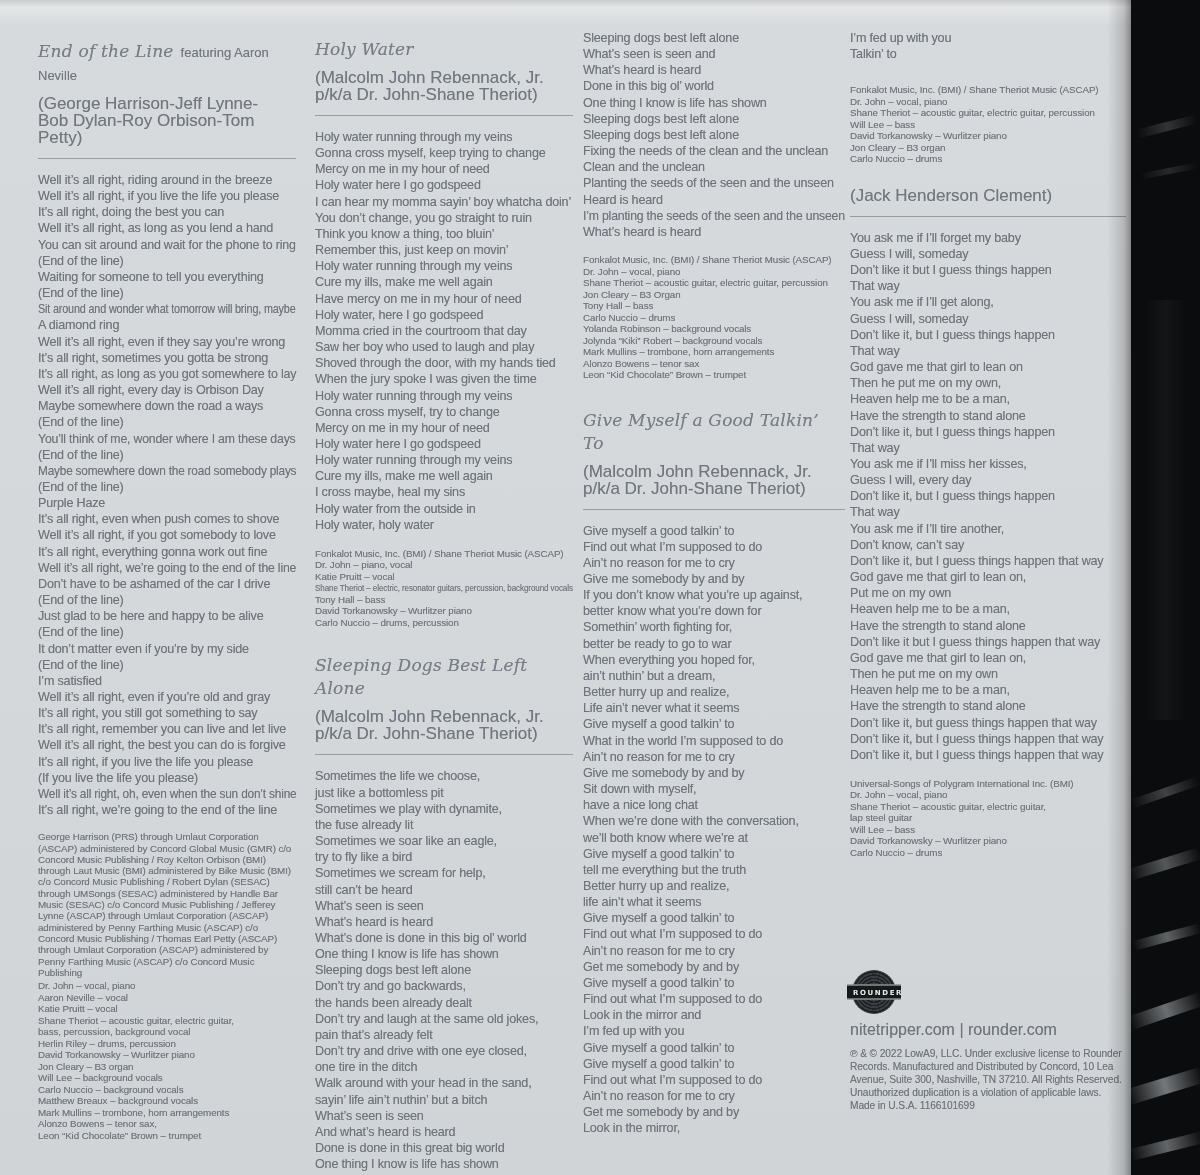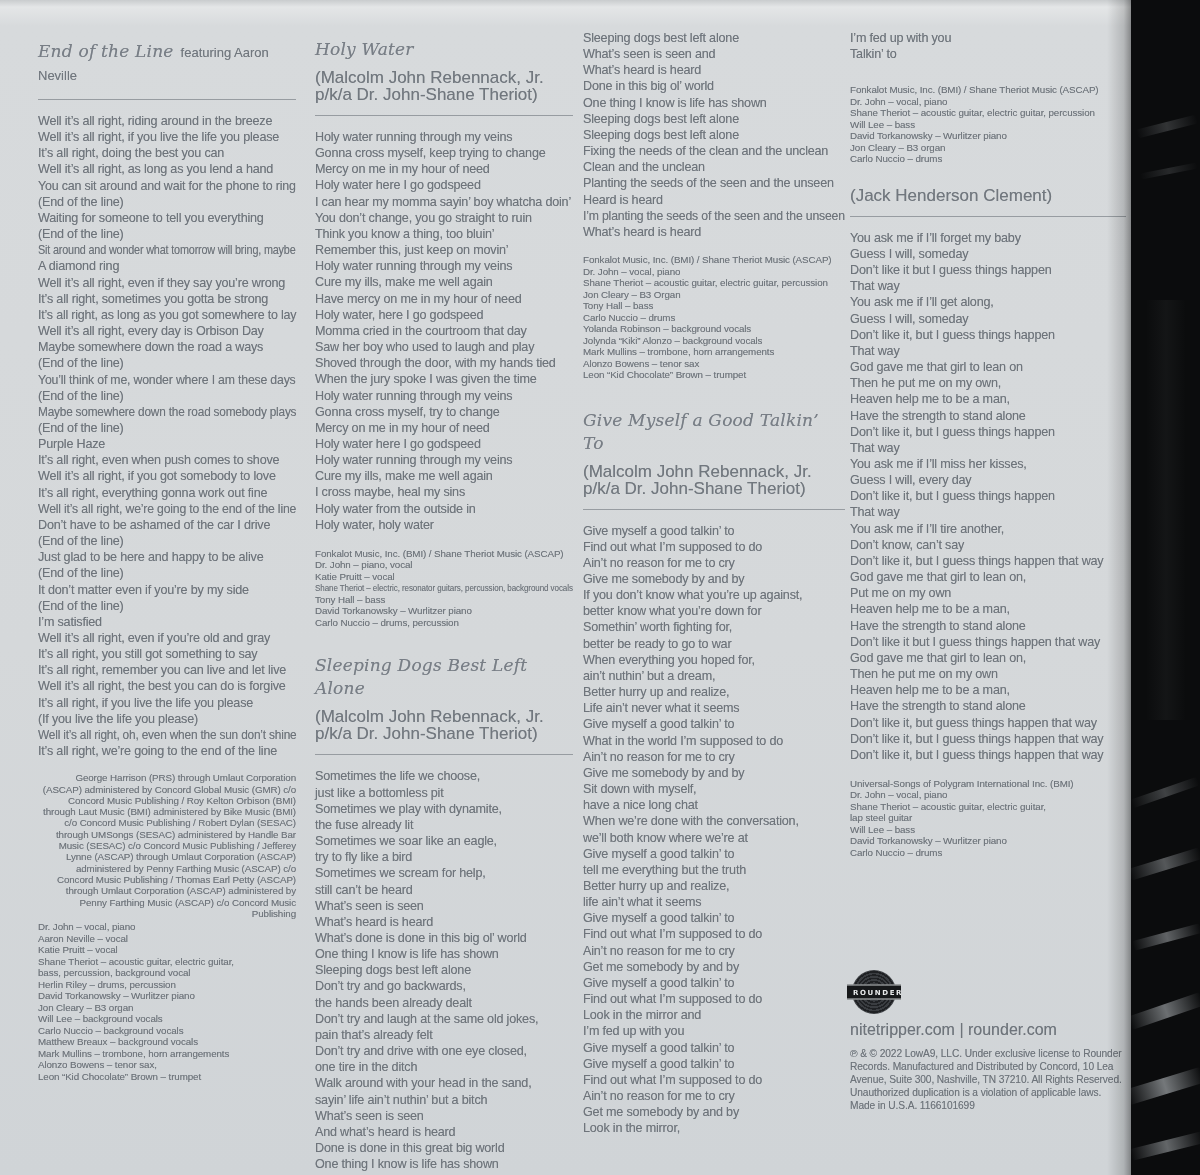--- a/index.html
+++ b/index.html
@@ -30,21 +30,21 @@
   #c3{left:583px;width:262px;padding-top:30px;}
   #c4{left:850px;width:276px;padding-top:30px;}
   
   .title{margin:0;font-weight:normal;font-size:17px;line-height:22px;color:#787e86;}
   .script{font-family:"DejaVu Serif", serif;font-style:italic;letter-spacing:.2px;}
   .suffix{font-family:"Liberation Sans", sans-serif;font-style:normal;font-size:13px;margin-left:7px;color:#71777e;}
   .writers{margin:8px 0 0 0;font-size:17px;line-height:17px;white-space:pre-line;color:#71777e;}
   .rule{border:none;border-top:1px solid #979ca1;margin:12px 0 13px 0;}
   .lyrics{margin:0;}
   .lyrics .line{font-size:12.6px;line-height:16.15px;letter-spacing:-.2px;white-space:nowrap;}
-  .pub{margin:13px 0 2px 0;font-size:9.8px;line-height:11.3px;letter-spacing:-.1px;text-align:right;}
+  .pub{margin:13px 0 2px 0;font-size:9.8px;line-height:11.3px;letter-spacing:-.1px;}
   .credits{margin:0;}
   .credits .line{font-size:9.8px;line-height:11.5px;letter-spacing:-.1px;white-space:nowrap;}
   .cr-gap2{margin-top:15px;}
   .cr-gap3{margin-top:14px;}
   .cr-gap4a{margin-top:22px;}
   .cr-gap4b{margin-top:15px;}
   .s-gap2{display:block;margin-top:26px;}
   .s-gap3{display:block;margin-top:28px;}
   .s-gap4{display:block;margin-top:22px;}
   
@@ -70,20 +70,22 @@
 <div class="st h" style="left:1132px;top:932px;width:70px;height:10px;transform:rotate(-15deg);opacity:.48;"></div>
 <div class="st h" style="left:1128px;top:1004px;width:76px;height:14px;transform:rotate(-19deg);opacity:.55;"></div>
 <div class="st h" style="left:1126px;top:1078px;width:78px;height:16px;transform:rotate(-17deg);opacity:.60;"></div>
 <div class="st h" style="left:1130px;top:1140px;width:74px;height:12px;transform:rotate(-14deg);opacity:.50;"></div>
 
 <div class="paper">
 
   <div class="col" id="c1">
     <section>
       <h2 class="title"><span class="script">End of the Line</span><span class="suffix">featuring Aaron Neville</span></h2>
+      <p class="writers">(George Harrison-Jeff Lynne-
+Bob Dylan-Roy Orbison-Tom Petty)</p>
       <hr class="rule">
       <div class="lyrics">
           <div class="line">Well it’s all right, riding around in the breeze</div>
           <div class="line">Well it’s all right, if you live the life you please</div>
           <div class="line">It’s all right, doing the best you can</div>
           <div class="line">Well it’s all right, as long as you lend a hand</div>
           <div class="line" style="transform-origin: left center; transform: scaleX(0.989);">You can sit around and wait for the phone to ring</div>
           <div class="line">(End of the line)</div>
           <div class="line">Waiting for someone to tell you everything</div>
           <div class="line">(End of the line)</div>
@@ -235,21 +237,21 @@
         <div class="line">What’s heard is heard</div>
       </div>
     <div class="credits cr-gap3">
         <div class="line">Fonkalot Music, Inc. (BMI) / Shane Theriot Music (ASCAP)</div>
         <div class="line">Dr. John – vocal, piano</div>
         <div class="line">Shane Theriot – acoustic guitar, electric guitar, percussion</div>
         <div class="line">Jon Cleary – B3 Organ</div>
         <div class="line">Tony Hall – bass</div>
         <div class="line">Carlo Nuccio – drums</div>
         <div class="line">Yolanda Robinson – background vocals</div>
-        <div class="line">Jolynda “Kiki” Alonzo – background vocals</div>
+        <div class="line">Jolynda “Kiki” Robert – background vocals</div>
         <div class="line">Mark Mullins – trombone, horn arrangements</div>
         <div class="line">Alonzo Bowens – tenor sax</div>
         <div class="line">Leon “Kid Chocolate” Brown – trumpet</div>
       </div>
     <section class="s-gap3">
       <h2 class="title"><span class="script">Give Myself a Good Talkin’ To</span></h2>
       <p class="writers">(Malcolm John Rebennack, Jr.
 p/k/a Dr. John-Shane Theriot)</p>
       <hr class="rule">
       <div class="lyrics">

